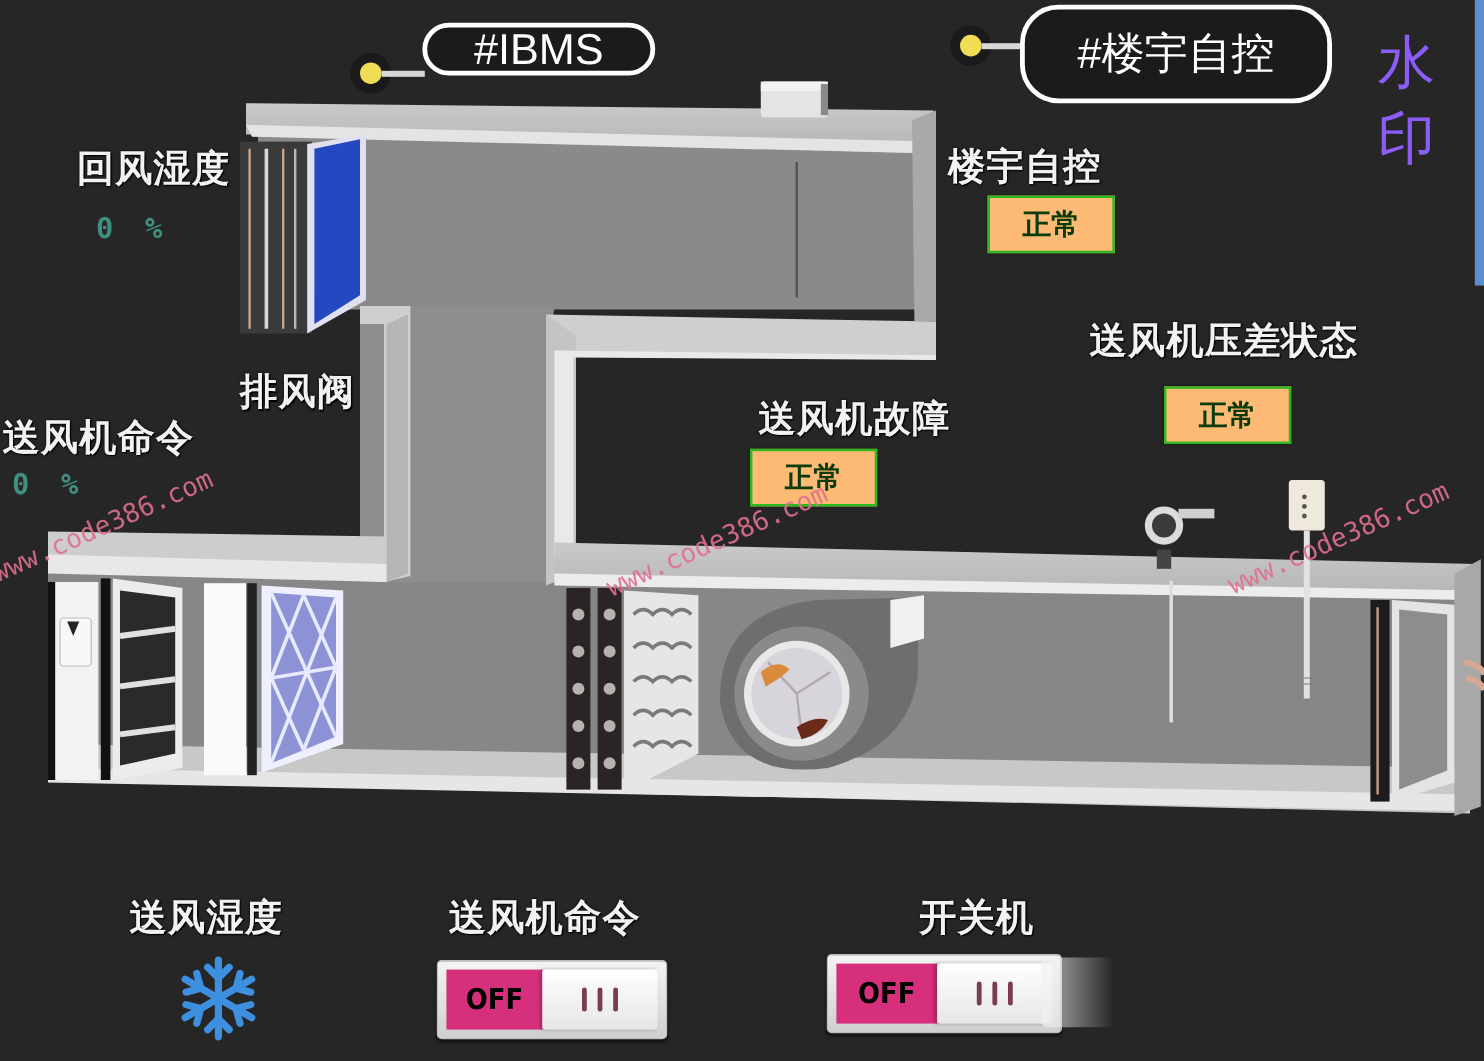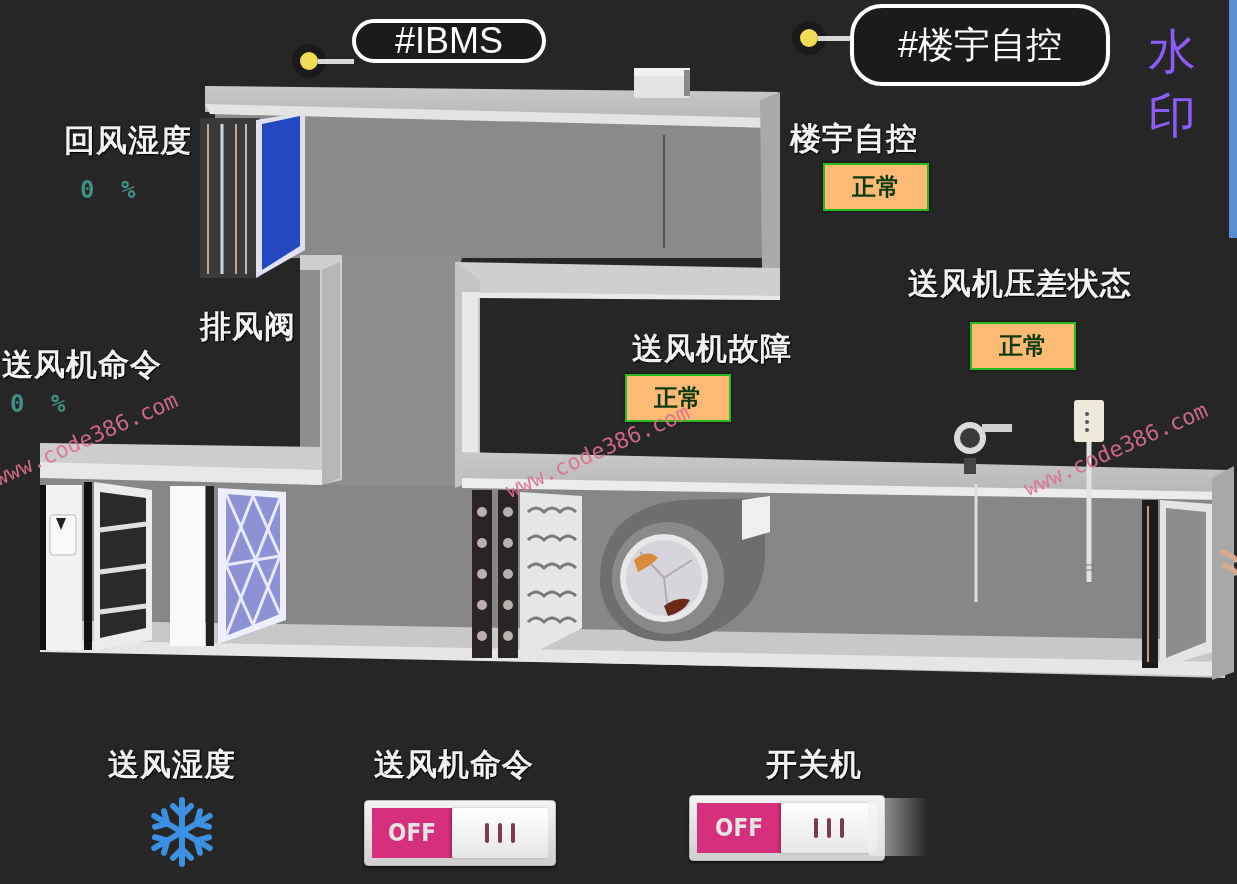--- a/index.html
+++ b/index.html
@@ -43,21 +43,21 @@
     color: #e0708f; font-family: "DejaVu Sans Mono", monospace; font-size: 22px;
     transform-origin: left bottom; transform: rotate(-24deg); white-space: nowrap;
     opacity: .9;
   }
   .toggle {
     border-radius: 4px; background: linear-gradient(#f4f4f4, #cfcfcf);
     box-shadow: 0 2px 3px rgba(0,0,0,.6); box-sizing: border-box;
     padding: 7px; display: flex; border: 1px solid #bdbdbd;
   }
   .toggle-off {
-    background: #d6307d; color: #e5e5e5; font-size: 24px; font-weight: bold;
+    background: #d6307d; color: #000000; font-size: 24px; font-weight: bold;
     display: flex; align-items: center; justify-content: center;
     font-family: "DejaVu Sans Condensed", "DejaVu Sans", sans-serif;
   }
   .toggle-knob {
     flex: 1; background: linear-gradient(#ffffff, #e6e6e6); display: flex;
     align-items: center; justify-content: center; gap: 9px;
     border-radius: 3px; box-shadow: -2px 0 3px rgba(0,0,0,.25);
   }
   .grip { width: 4px; height: 20px; background: #7b3b55; border-radius: 2px; }
 </style>

